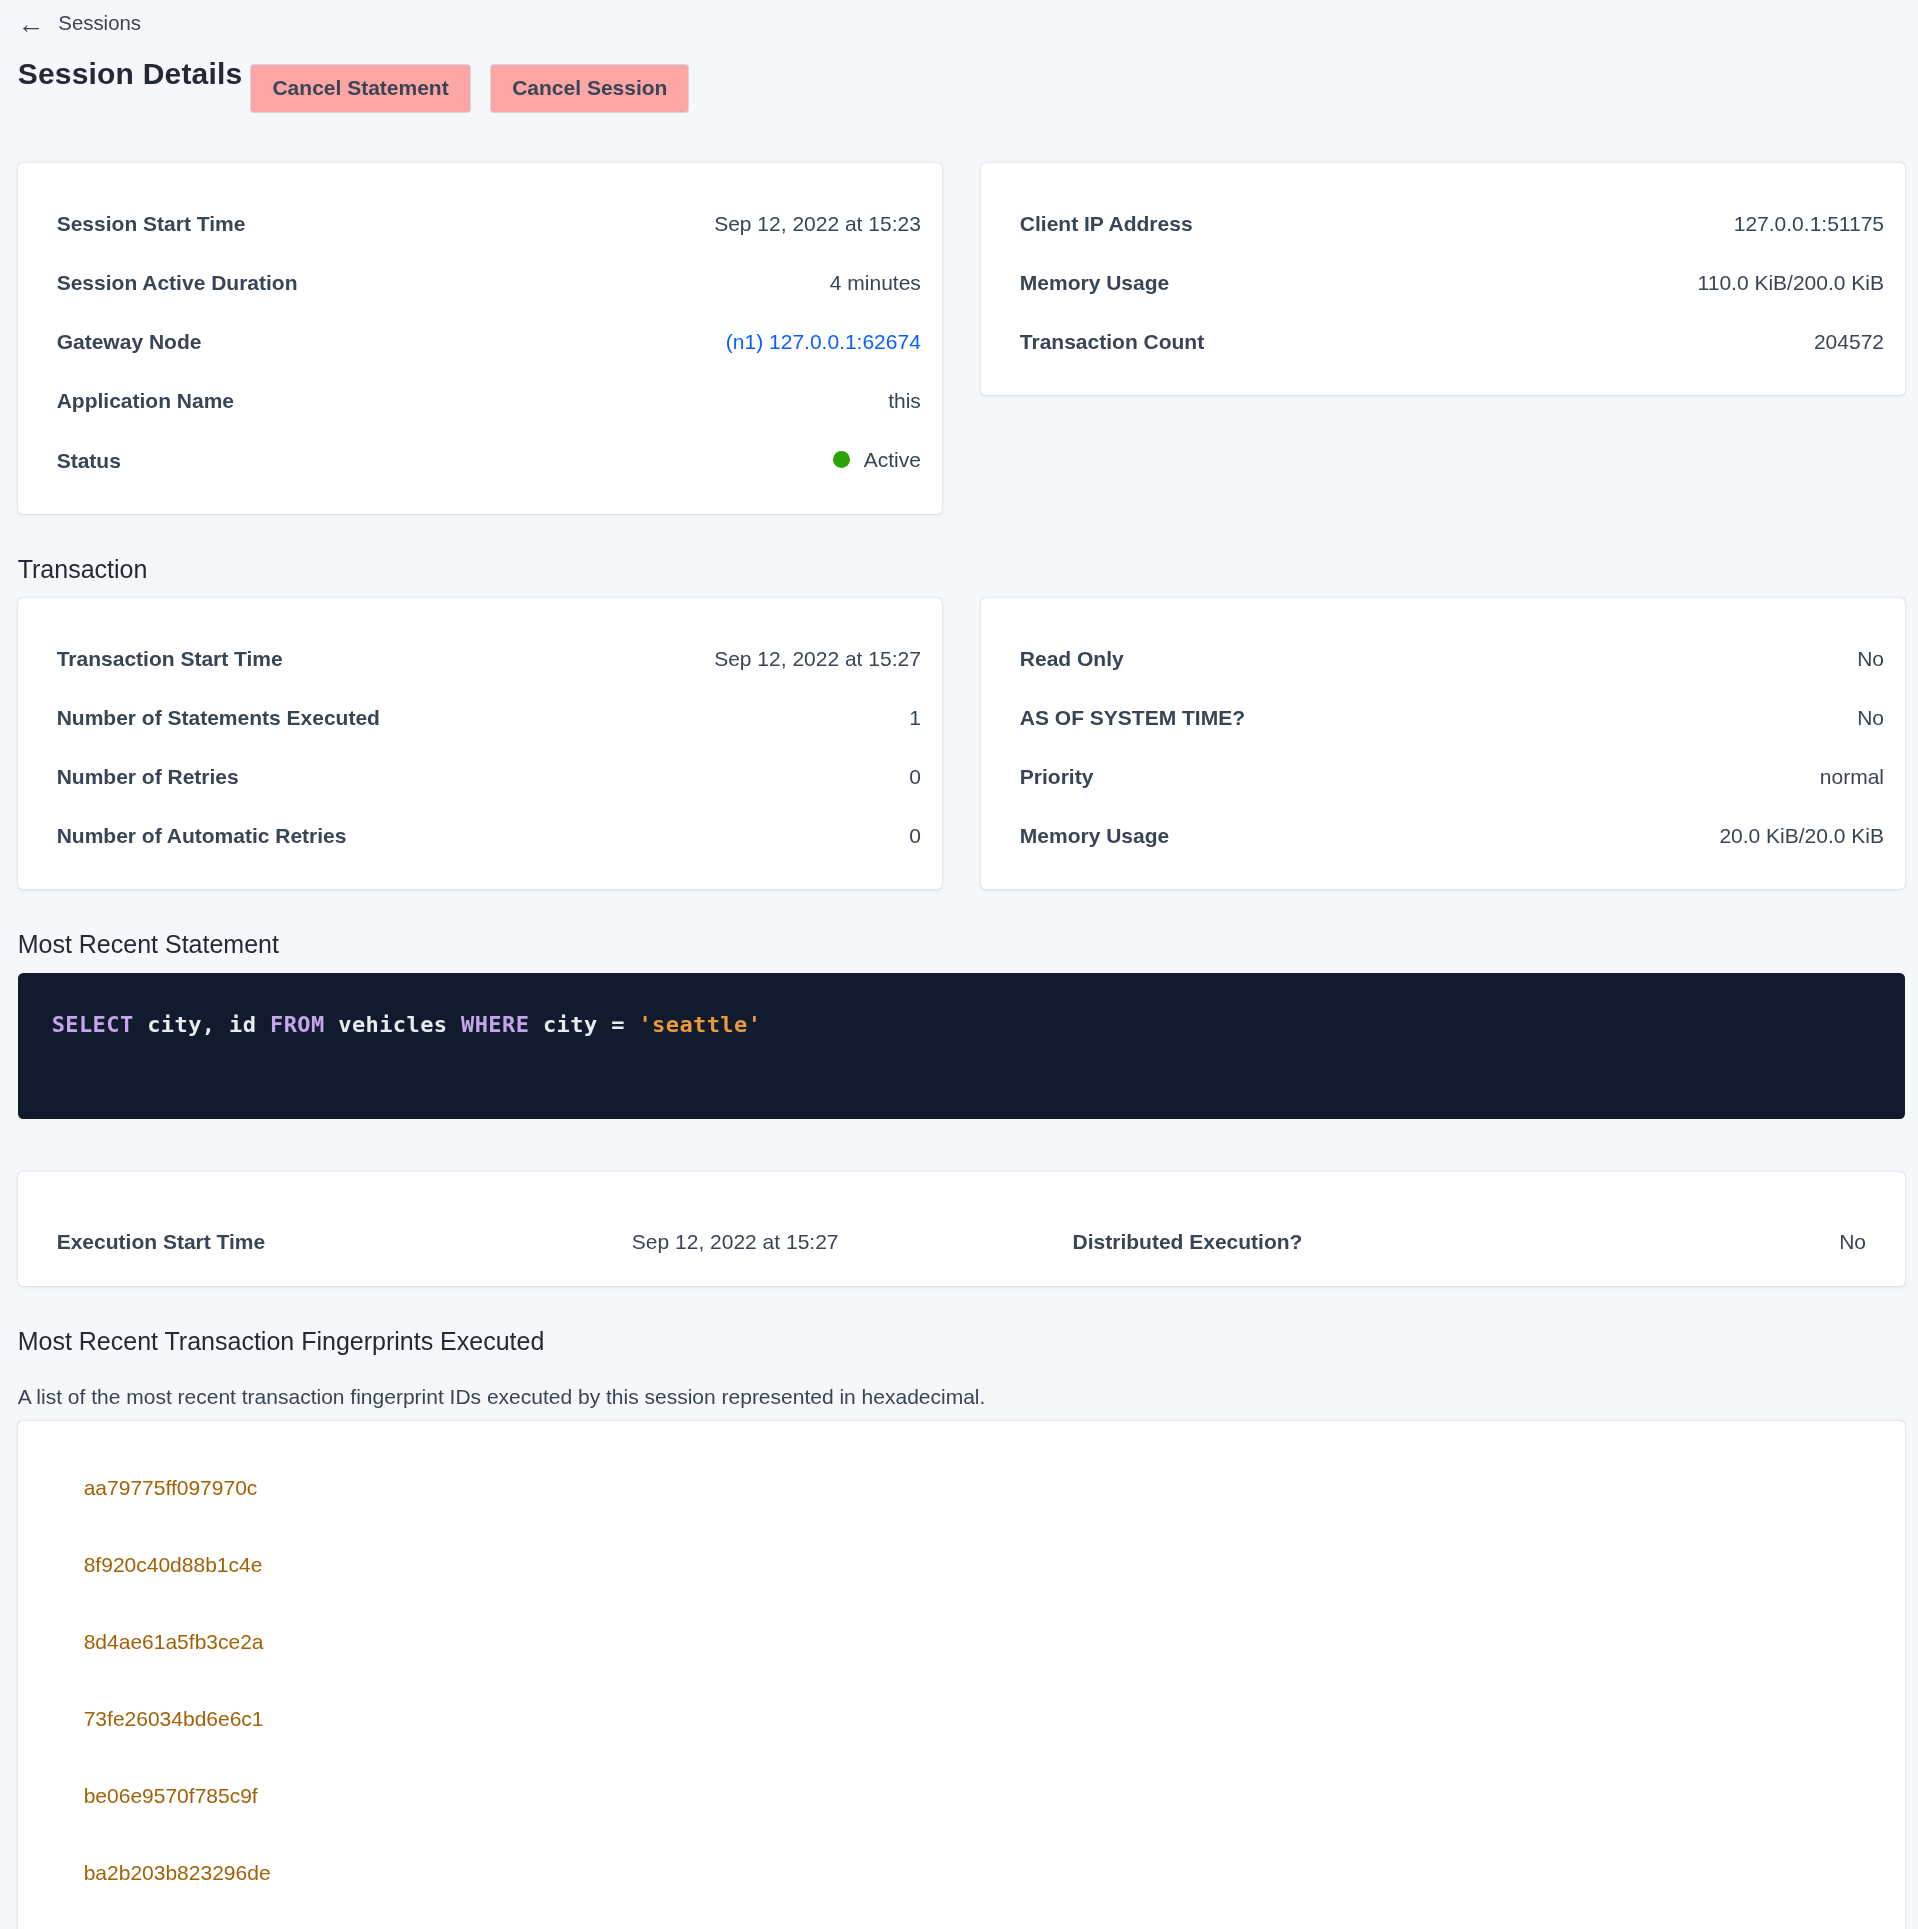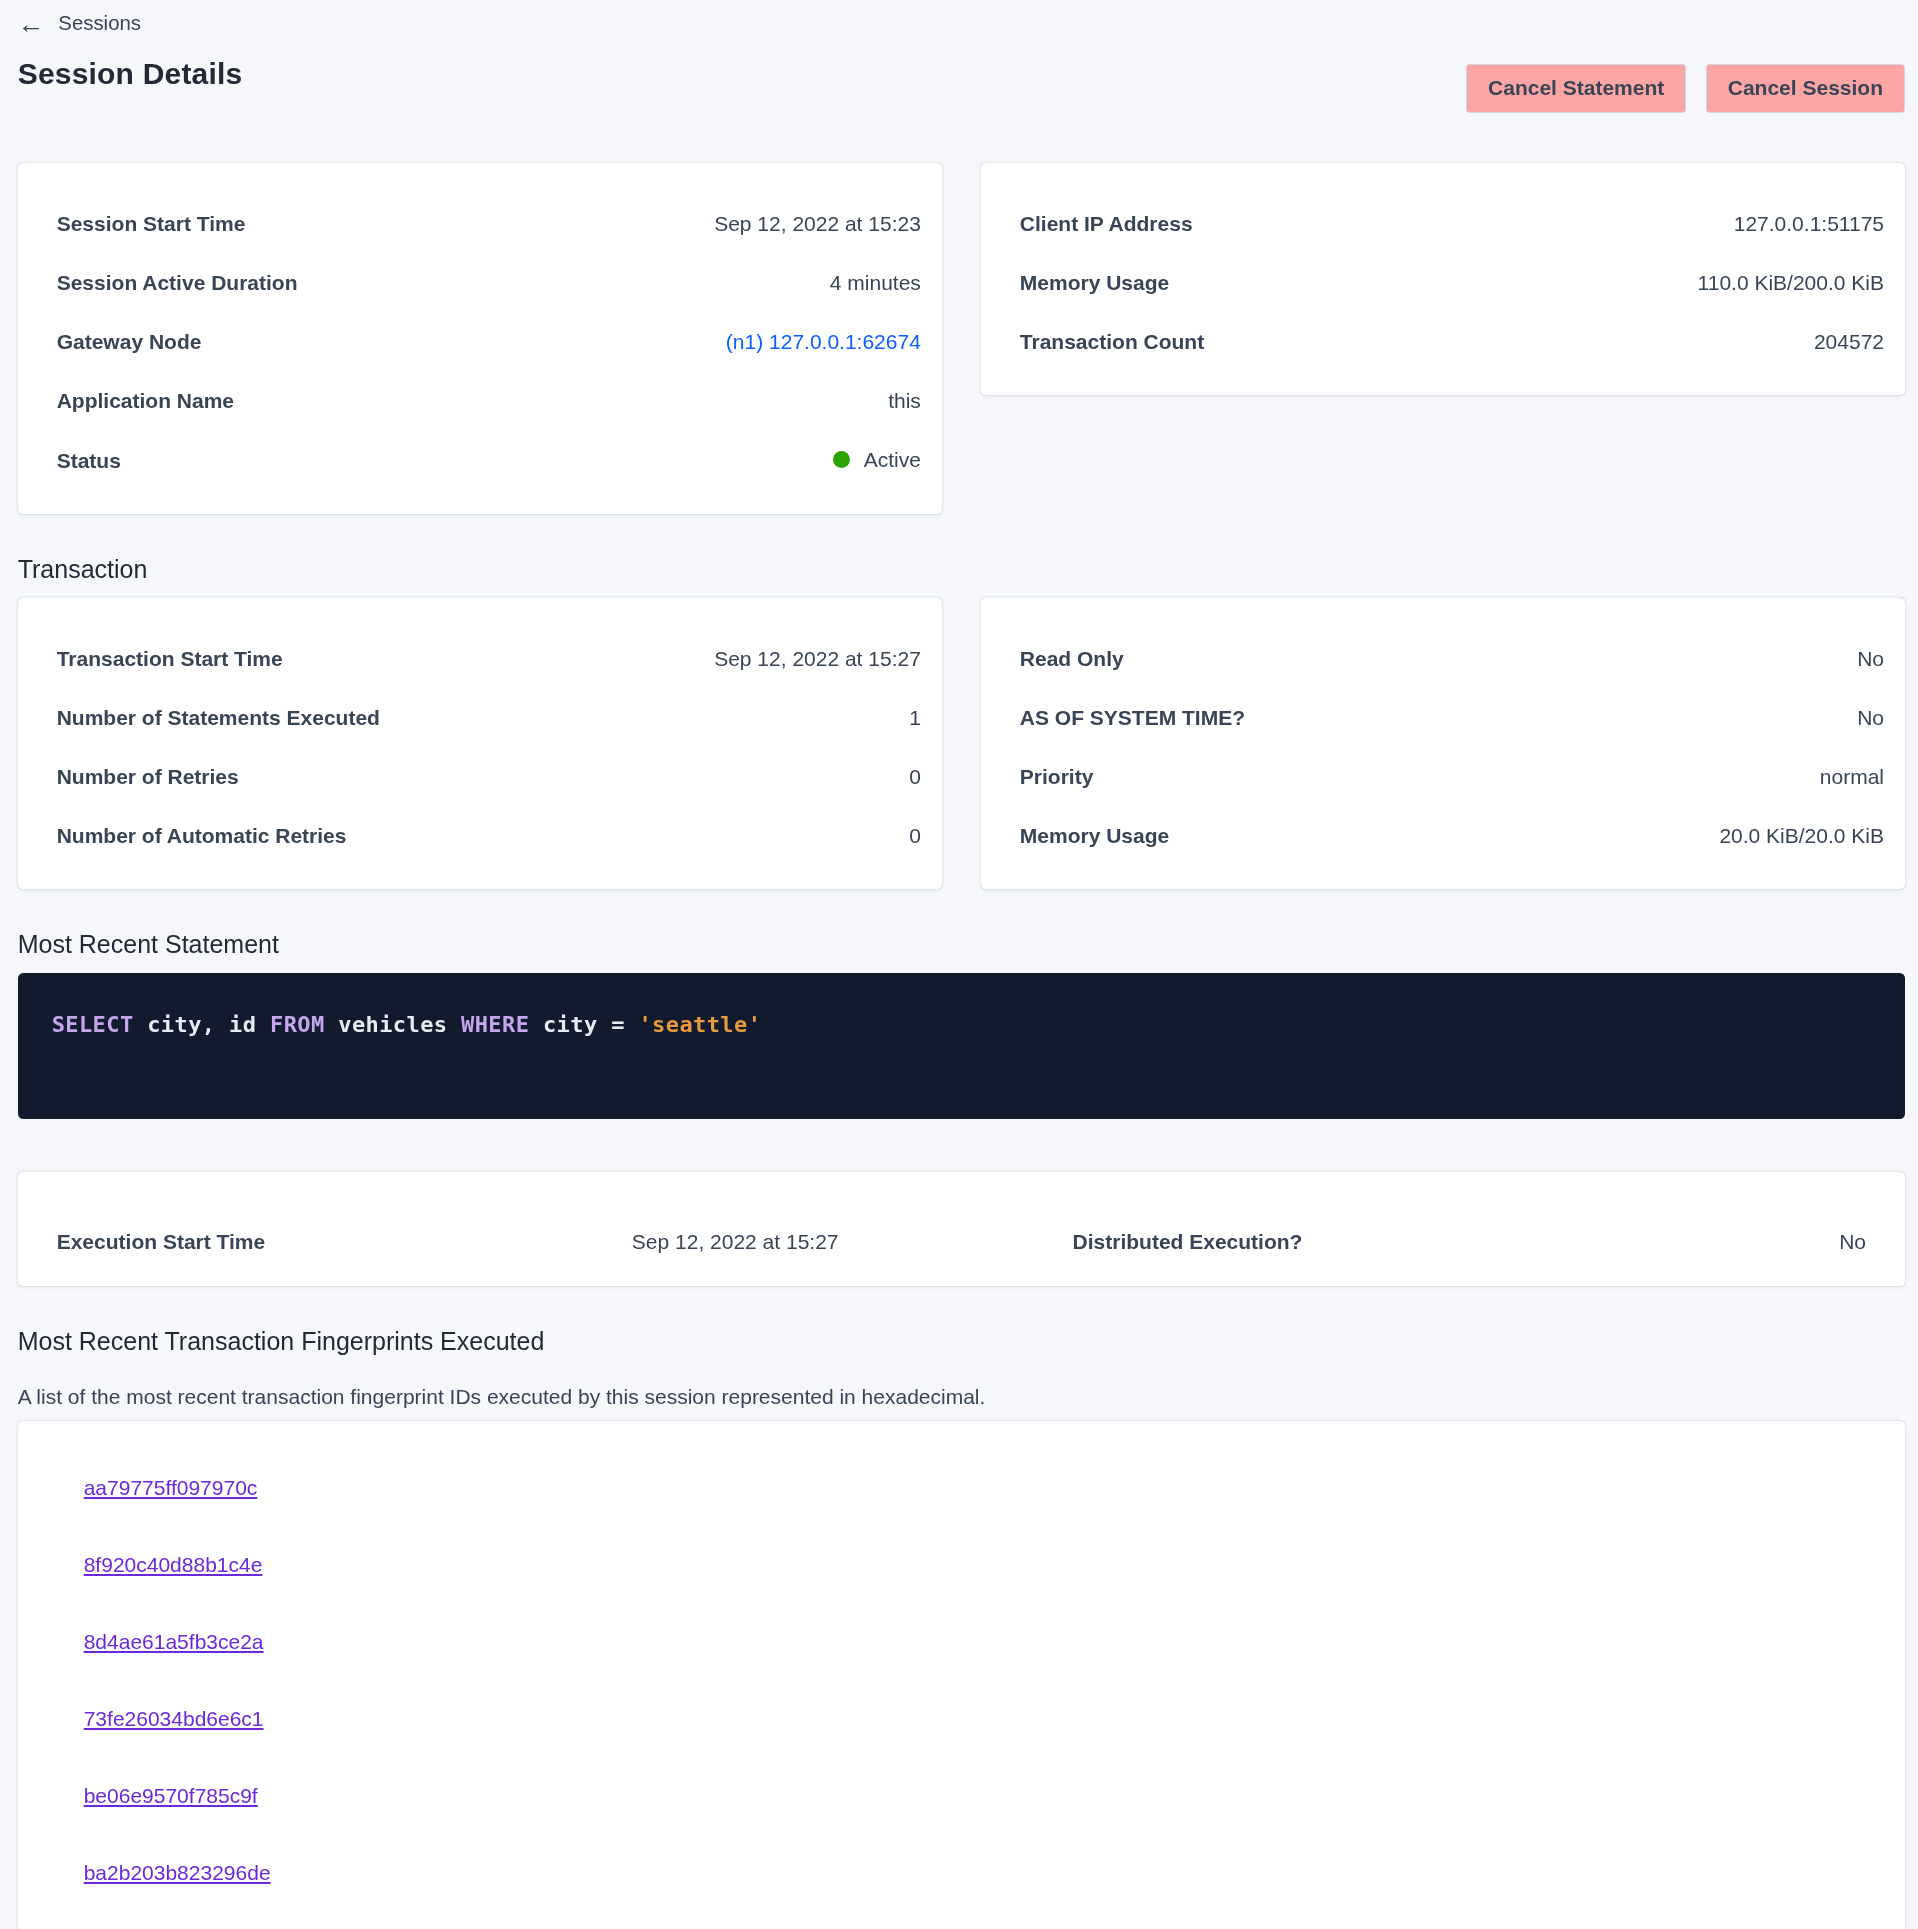--- a/index.html
+++ b/index.html
@@ -14,21 +14,21 @@
   
   .backnav {
     display: flex; align-items: center; gap: 14px;
     margin-bottom: 19.5px; cursor: pointer; width: fit-content;
   }
   .backnav .arrow { font-size: 26.6px; line-height: 26.6px; color: #394455; }
   .backnav .backlabel { font-size: 20.4px; color: #394455; }
 
   
   .header-row {
-    display: flex; justify-content: space-between; align-items: flex-start;
+    display: flex; align-items: flex-start;
     margin-bottom: 50px;
   }
   h1.title { font-size: 30px; font-weight: 700; color: #242a35; letter-spacing: 0.2px; }
   .btn-group { display: flex; gap: 11.5px; margin-top: 7px; }
   .btn {
     background: #fca5a5; border: 0.9px solid #d0d7e2; border-radius: 3.5px;
     font-family: "Liberation Sans", sans-serif;
     font-size: 21px; font-weight: 700; color: #394455;
     padding: 11.5px 21px; cursor: pointer; margin-left: 8px;
   }
@@ -85,21 +85,21 @@
     font-size: 21px; line-height: 25px;
   }
   .exec-card .c2 { text-align: center; }
   .exec-card .c3 { text-align: center; font-weight: 700; }
   .exec-card .c4 { text-align: right; }
 
   
   .fp-heading { margin-top: 67px; margin-bottom: 0; }
   .fp-desc { font-size: 21px; line-height: 25px; color: #394455; margin-top: 28px; }
   .fp-card { margin-top: 12.4px; padding: 55px 66px 7px 66px; }
-  .fp-item { font-size: 21px; line-height: 23px; color: #6d28d9; margin-bottom: 54px; text-decoration: underline; }
+  .fp-item { font-size: 21px; line-height: 23px; color: #a16207; margin-bottom: 54px; }
 </style>
 </head>
 <body>
 
 <div class="page">
 
   <div class="backnav">
     <span class="arrow">←</span>
     <span class="backlabel">Sessions</span>
   </div>

